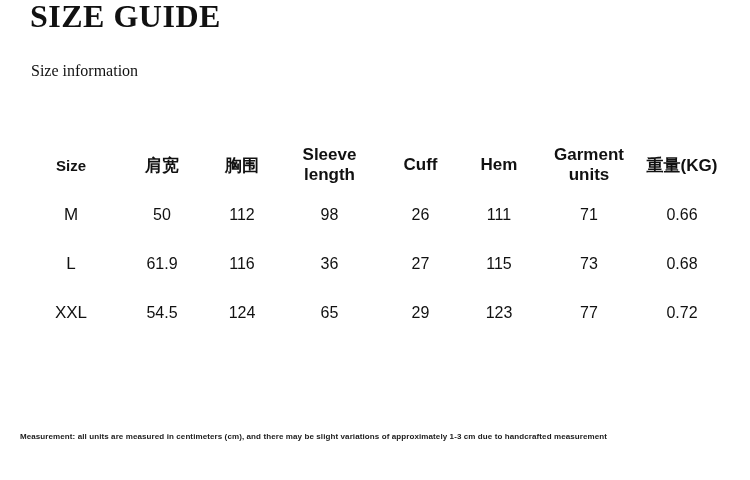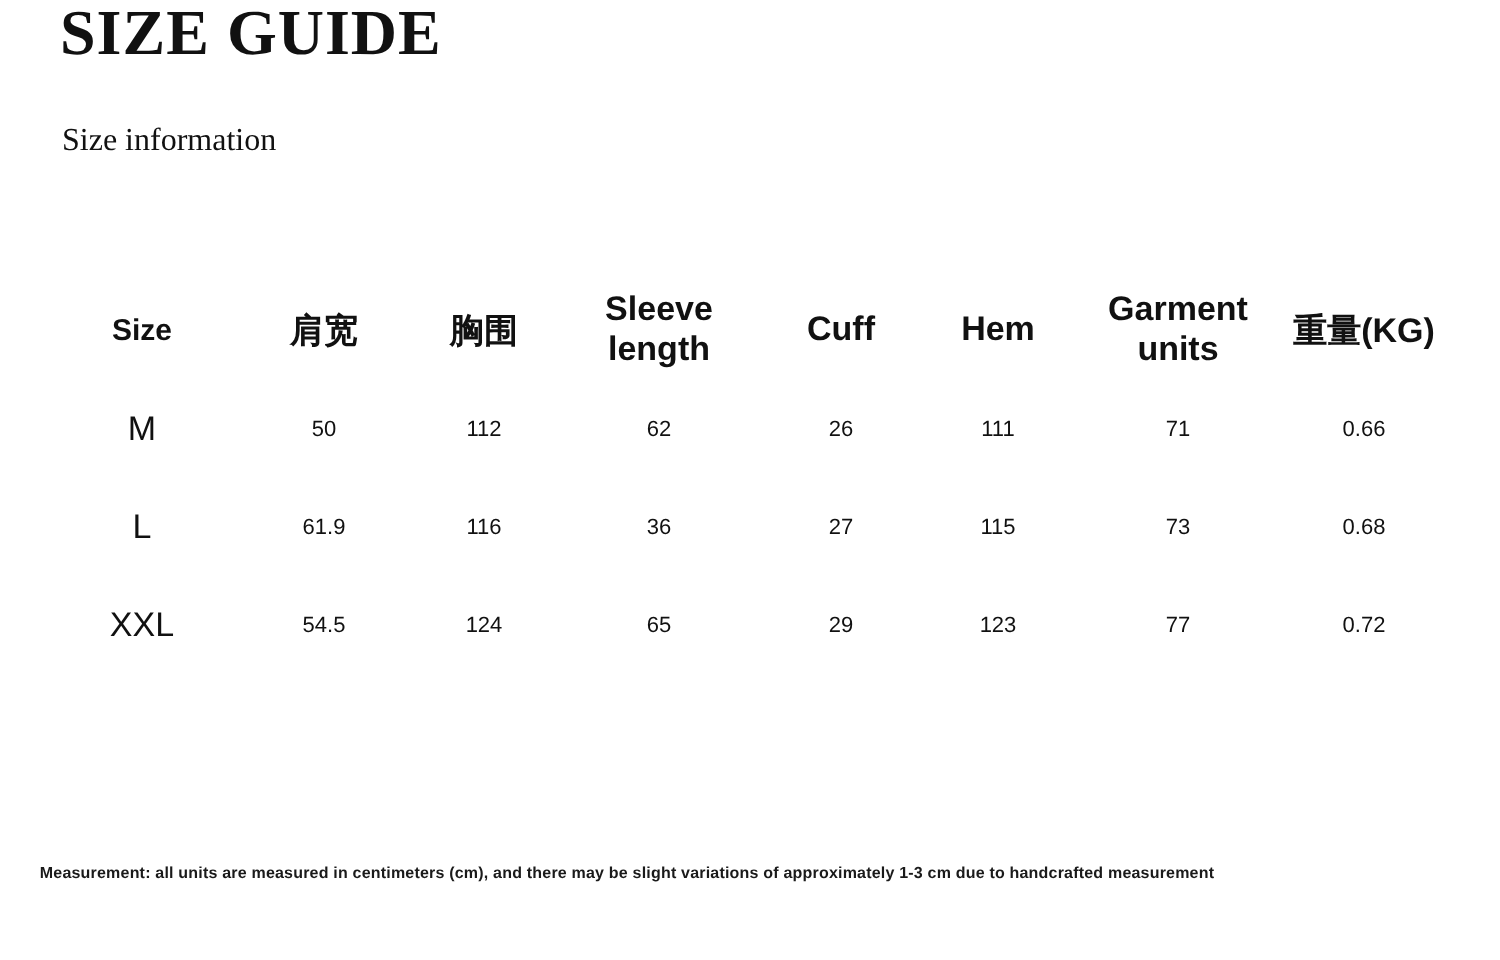--- a/index.html
+++ b/index.html
@@ -69,21 +69,21 @@
   }
   table.size-table thead th.col-size {
     font-size: 15px;
   }
   table.size-table thead th.cjk {
     font-size: 17px;
     font-weight: bold;
   }
   table.size-table tbody td {
     height: 49px;
-    font-size: 11px;
+    font-size: 16px;
     font-weight: normal;
   }
   table.size-table tbody td.rowlabel {
     font-size: 17px;
   }
   col.c0 { width: 92px; }
   col.c1 { width: 90px; }
   col.c2 { width: 70px; }
   col.c3 { width: 105px; }
   col.c4 { width: 77px; }
@@ -133,21 +133,21 @@
           <th>Hem</th>
           <th>Garment units</th>
           <th class="cjk">重量(KG)</th>
         </tr>
       </thead>
       <tbody>
         <tr>
           <td class="rowlabel">M</td>
           <td>50</td>
           <td>112</td>
-          <td>62</td>
+          <td>98</td>
           <td>26</td>
           <td>111</td>
           <td>71</td>
           <td>0.66</td>
         </tr>
         <tr>
           <td class="rowlabel">L</td>
           <td>61.9</td>
           <td>116</td>
           <td>36</td>

